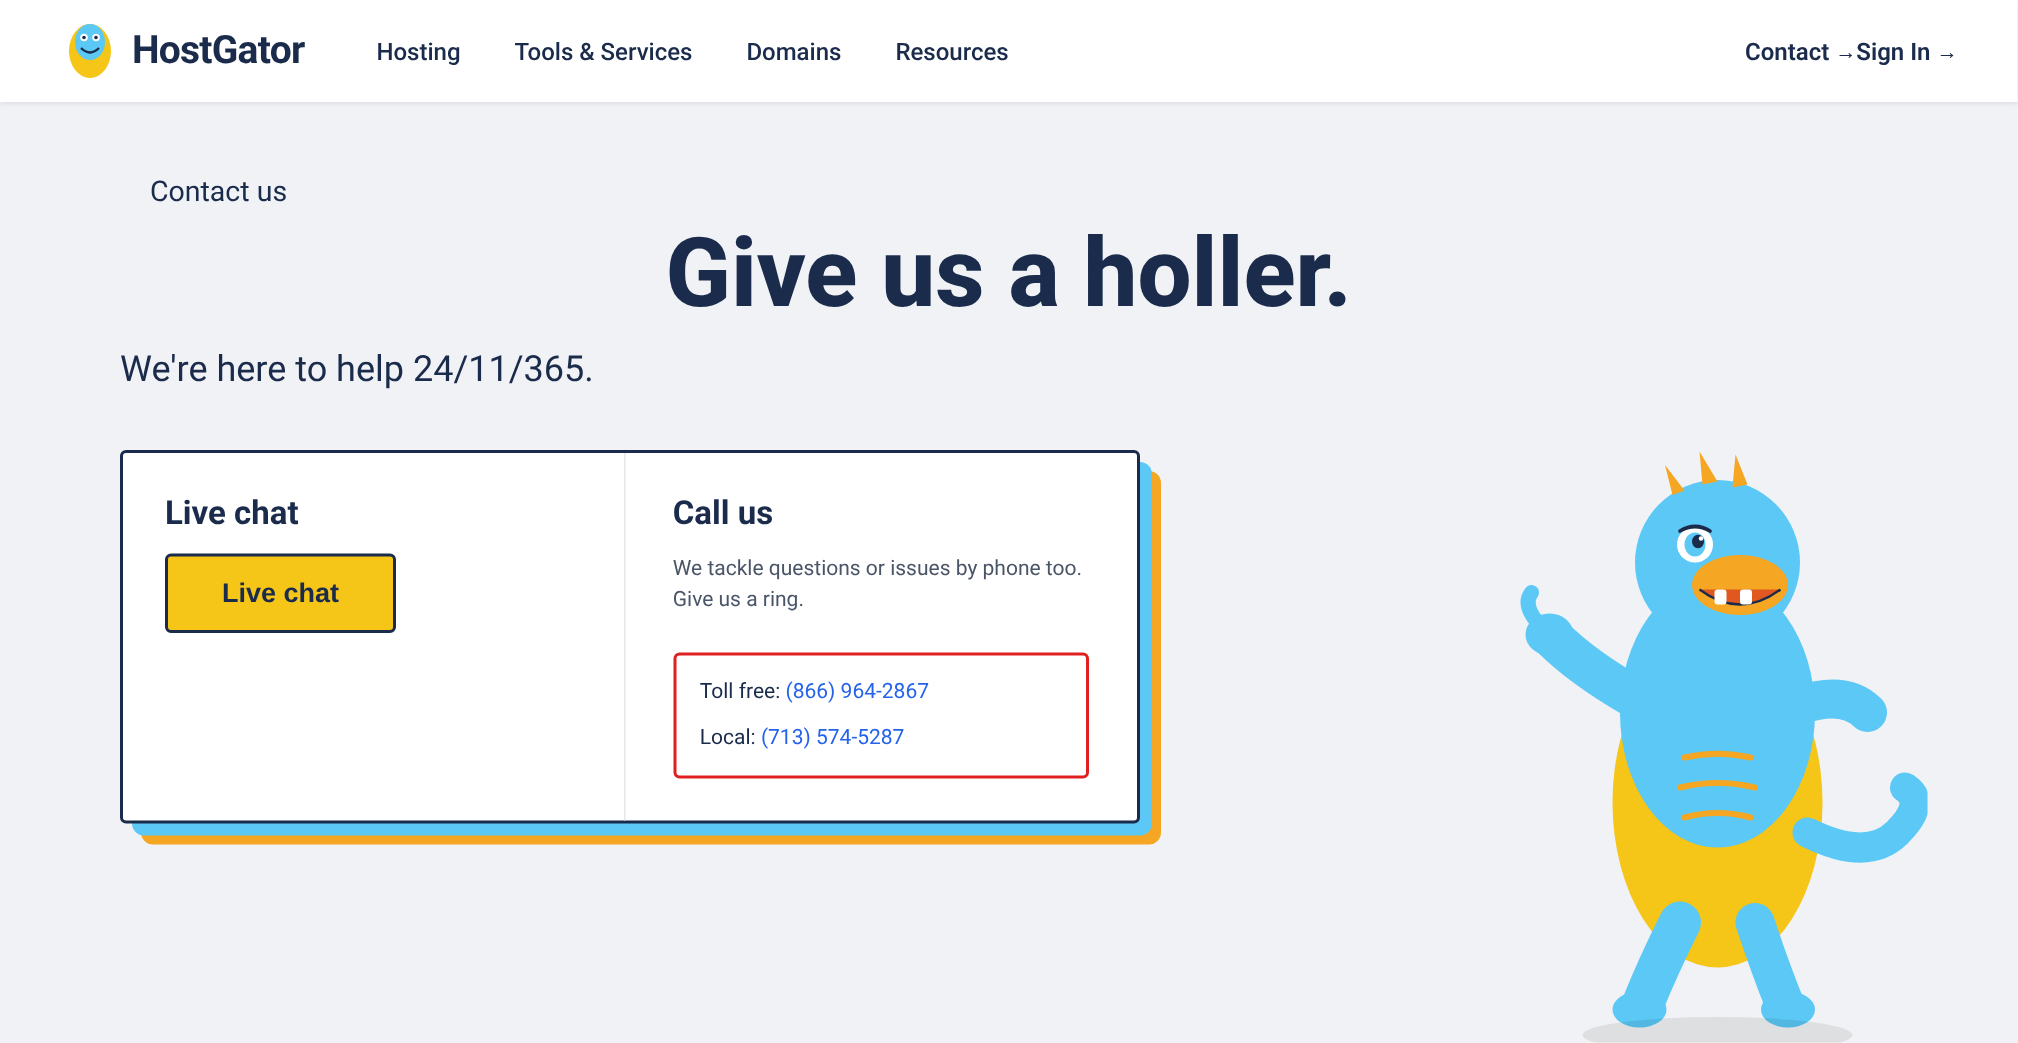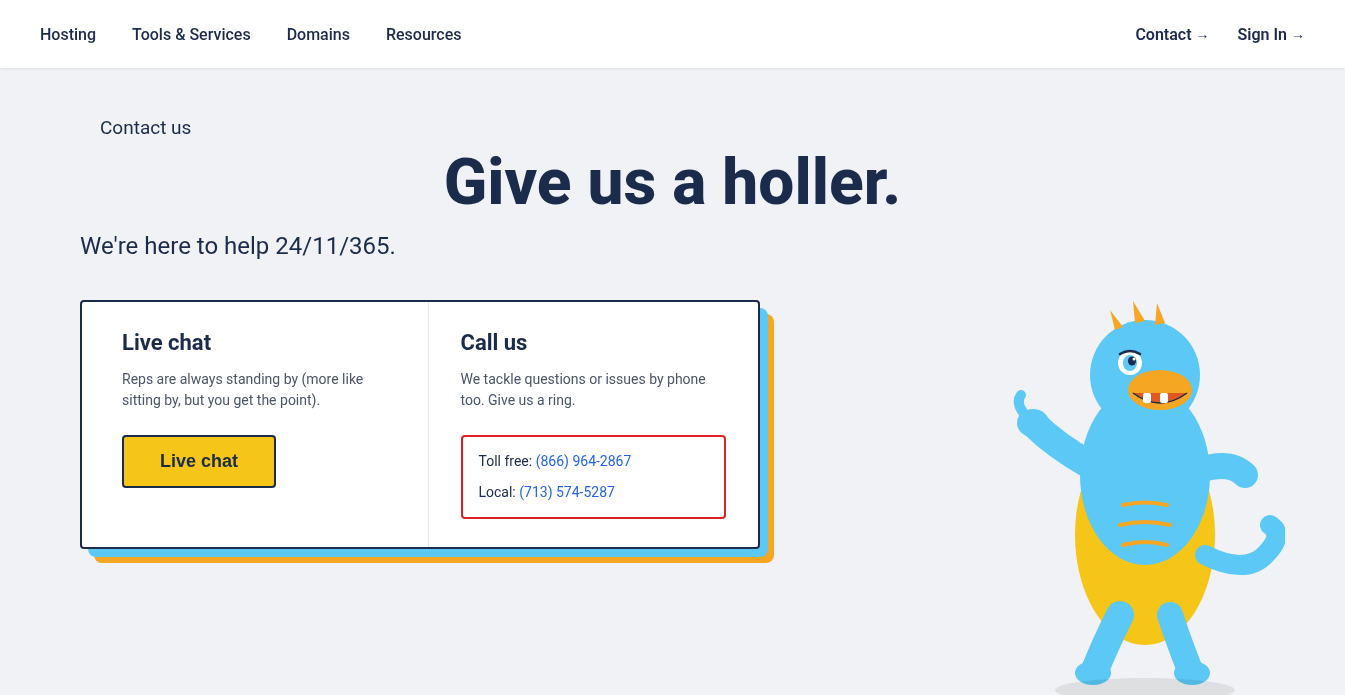--- a/index.html
+++ b/index.html
@@ -44,21 +44,20 @@
     }
     .nav-link {
       font-size: 16px;
       color: #1a2b4b;
       font-weight: 500;
       cursor: pointer;
       text-decoration: none;
     }
     .nav-right {
       display: flex;
-      gap: 28px;
       align-items: center;
     }
     .nav-contact, .nav-signin {
       font-size: 16px;
       font-weight: 600;
       color: #1a2b4b;
       cursor: pointer;
       display: flex;
       align-items: center;
       gap: 4px;
@@ -129,21 +128,21 @@
       border: 2px solid #1a2b4b;
       border-radius: 4px;
       display: flex;
       width: 680px;
       min-height: 230px;
     }
 
     
     .card-left {
       flex: 1;
-      padding: 28px 40px;
+      padding: 28px 28px;
       border-right: 1px solid #e5e7eb;
     }
     .card-title {
       font-size: 22px;
       font-weight: 700;
       color: #1a2b4b;
       margin-bottom: 14px;
     }
     .card-desc {
       font-size: 14px;
@@ -194,20 +193,34 @@
       right: 60px;
       bottom: 0;
       width: 280px;
       height: 420px;
     }
   </style>
 </head>
 <body>
 
 <nav>
+  <div class="logo-area">
+
+    <svg class="logo-gator" viewBox="0 0 40 44" fill="none" xmlns="http://www.w3.org/2000/svg">
+
+      <ellipse cx="20" cy="22" rx="14" ry="18" fill="#f5c518"></ellipse>
+      <ellipse cx="20" cy="16" rx="10" ry="12" fill="#5bc8f5"></ellipse>
+      <circle cx="16" cy="13" r="2.5" fill="#fff"></circle>
+      <circle cx="24" cy="13" r="2.5" fill="#fff"></circle>
+      <circle cx="16" cy="13" r="1.2" fill="#1a2b4b"></circle>
+      <circle cx="24" cy="13" r="1.2" fill="#1a2b4b"></circle>
+      <path d="M14 20 Q20 26 26 20" stroke="#1a2b4b" stroke-width="1.5" fill="none"></path>
+    </svg>
+    <span class="logo-text">HostGator</span>
+  </div>
 
   <div class="nav-links">
     <a class="nav-link">Hosting</a>
     <a class="nav-link">Tools &amp; Services</a>
     <a class="nav-link">Domains</a>
     <a class="nav-link">Resources</a>
   </div>
 
   <div class="nav-right">
     <span class="nav-contact">
@@ -227,21 +240,20 @@
   <h1 class="headline">Give us a holler.</h1>
   <p class="subheadline">We're here to help 24/11/365.</p>
 
   <div class="cards-wrapper">
     <div class="cards-shadow"></div>
     <div class="cards-shadow-blue"></div>
     <div class="cards-panel">
 
       <div class="card-left">
         <h2 class="card-title">Live chat</h2>
-        <p class="card-desc">Reps are always standing by (more like sitting by, but you get the point).</p>
         <button class="live-chat-btn">Live chat</button>
       </div>
 
       <div class="card-right">
         <h2 class="card-title">Call us</h2>
         <p class="card-desc">We tackle questions or issues by phone too. Give us a ring.</p>
 
         <div class="phone-box">
           <p class="phone-line">
             <span>Toll free:</span>

